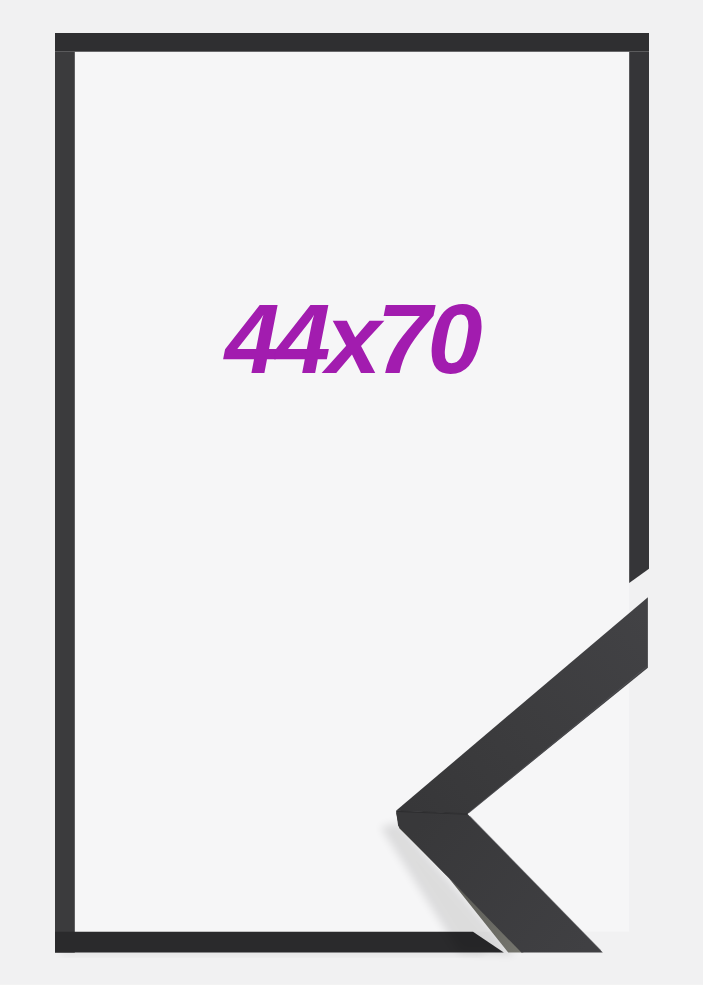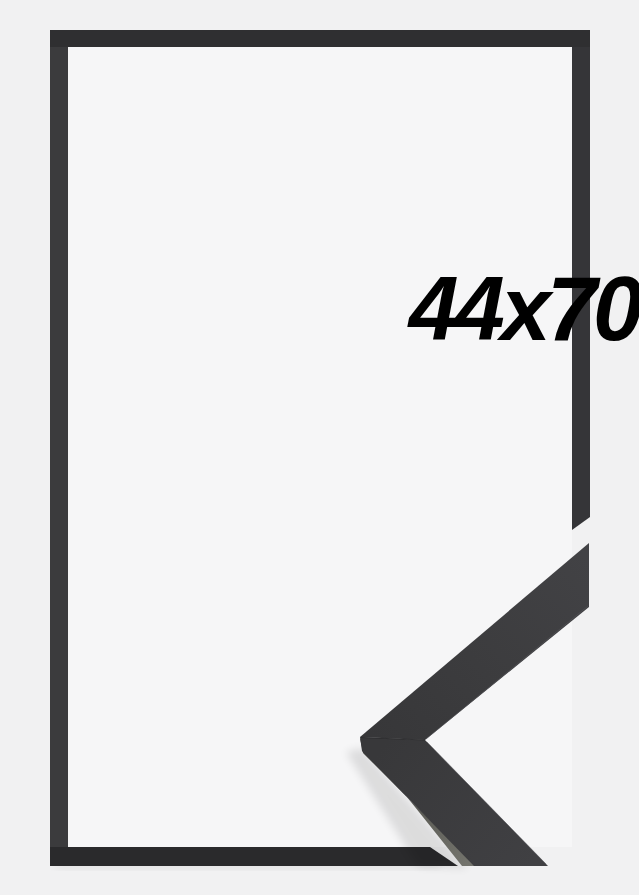--- a/index.html
+++ b/index.html
@@ -18,27 +18,27 @@
   .stage svg {
     position: absolute;
     inset: 0;
     display: block;
   }
   .size-label {
     position: absolute;
     left: 0;
     right: 0;
     top: 264px;
-    text-align: right;
+    text-align: center;
     font-size: 90px;
     line-height: 1;
     font-weight: bold;
     font-style: italic;
     letter-spacing: -4px;
-    color: #000000;
+    color: #a21caf;
     user-select: none;
     white-space: nowrap;
   }
 </style>
 </head>
 <body>
 
 <div class="stage">
 
   <svg viewBox="0 0 639 895" width="639" height="895">

